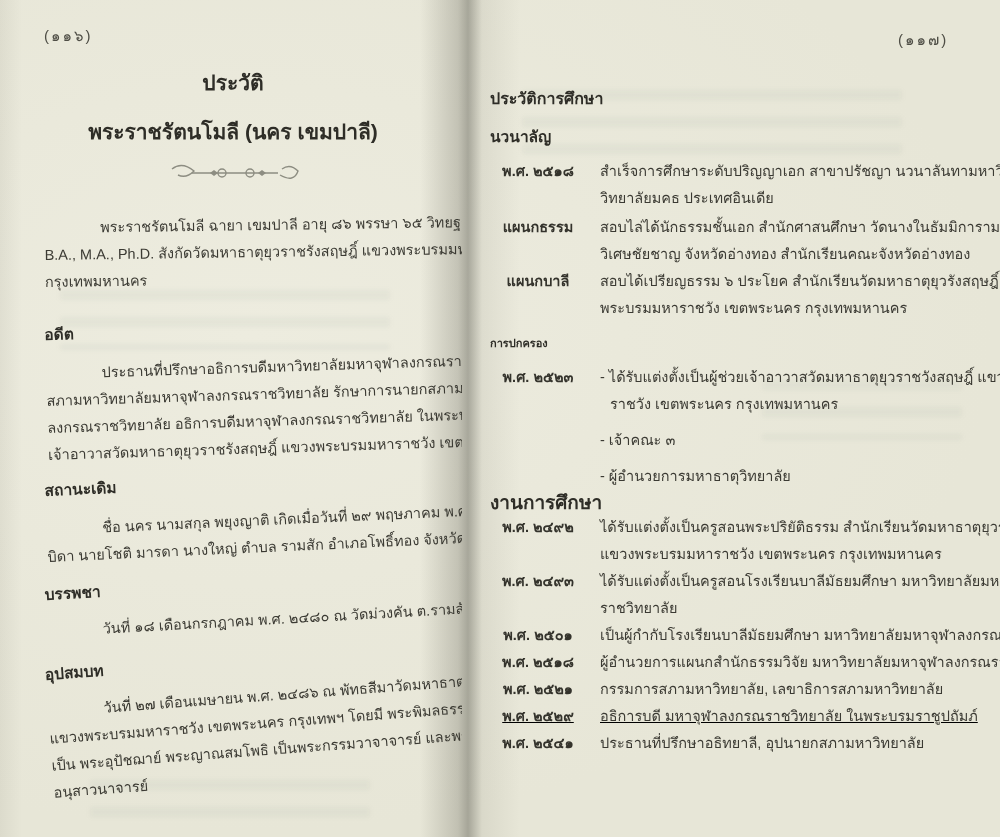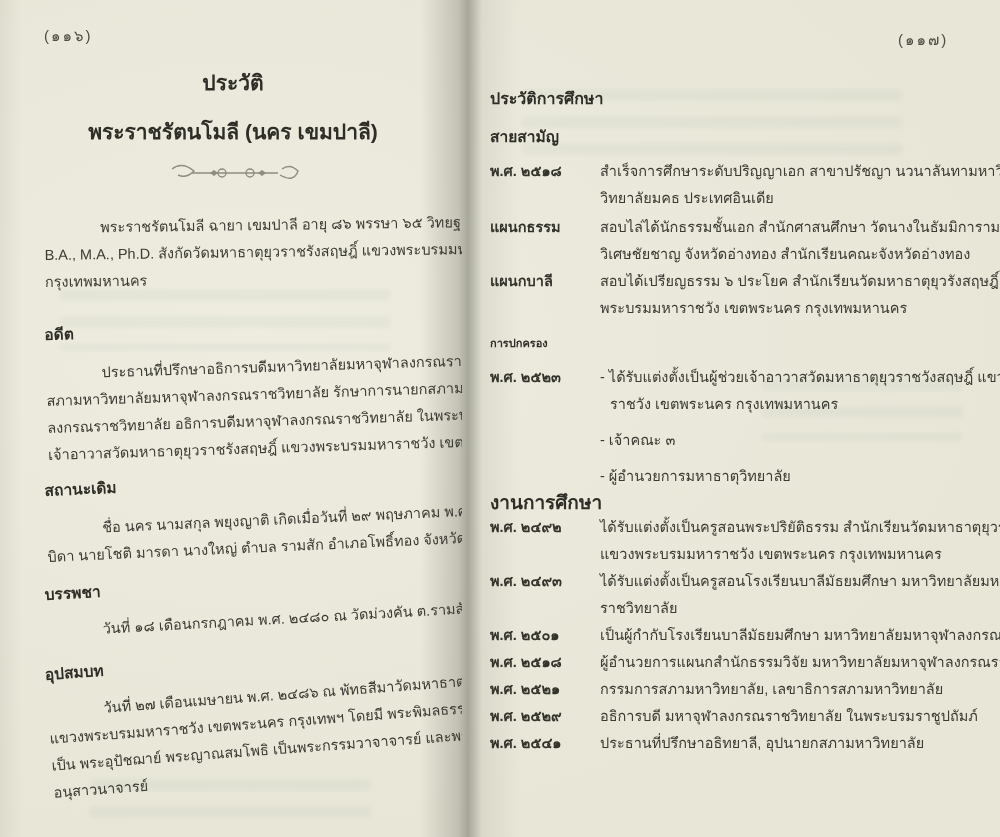--- a/index.html
+++ b/index.html
@@ -50,21 +50,21 @@
   .heading{font-size:15.5px;font-weight:bold;color:#2e2d27;}
   .sec{position:absolute;}
   .rot1{transform:rotate(-0.8deg);transform-origin:left top;}
   .rot2{transform:rotate(-1.8deg);transform-origin:left top;}
   .rot3{transform:rotate(-2.6deg);transform-origin:left top;}
   .rot4{transform:rotate(-3.2deg);transform-origin:left top;}
   .rot5{transform:rotate(-4.2deg);transform-origin:left top;}
 
   
   .entry{position:absolute;left:28px;display:grid;grid-template-columns:96px 1fr;column-gap:14px;}
-  .entry .label{font-size:14.5px;font-weight:bold;color:#34332c;line-height:27px;white-space:nowrap;}
+  .entry .label{font-size:14.5px;font-weight:bold;color:#34332c;line-height:27px;white-space:nowrap;text-align:center;}
   .entry .lines .body-line{white-space:nowrap;}
   .gov-gap{margin-top:9px;}
   .hang{padding-left:10px;}
 </style>
 </head>
 <body>
 
 <div id="book">
 
   <div class="page" id="left-page">
@@ -124,21 +124,21 @@
   </div>
 
   <div class="page" id="right-page">
     <div class="ghost" style="left:60px;top:90px;width:380px;height:80px;"></div>
     <div class="ghost" style="left:300px;top:380px;width:200px;height:60px;"></div>
 
     <div class="pageno" style="left:436px;top:28px;">(๑๑๗)</div>
 
     <div class="heading sec" style="left:28px;top:86px;font-size:16px;">ประวัติการศึกษา</div>
 
-    <div class="heading sec" style="left:28px;top:124px;">สายสามัญ</div>
+    <div class="heading sec" style="left:28px;top:124px;">นวนาลัญ</div>
 
     <div class="entry" style="top:158px;">
       <div class="label">พ.ศ. ๒๕๑๘</div>
       <div class="lines">
         <div class="body-line">สำเร็จการศึกษาระดับปริญญาเอก สาขาปรัชญา นวนาลันทามหาวิหาร มหา-</div>
         <div class="body-line">วิทยาลัยมคธ ประเทศอินเดีย</div>
       </div>
     </div>
 
     <div class="entry" style="top:214px;">
@@ -201,21 +201,21 @@
       </div>
     </div>
 
     <div class="entry" style="top:676px;">
       <div class="label">พ.ศ. ๒๕๒๑</div>
       <div class="lines">
         <div class="body-line">กรรมการสภามหาวิทยาลัย, เลขาธิการสภามหาวิทยาลัย</div>
       </div>
     </div>
 
-    <div class="entry" style="top:703px;">
+    <div class="entry" style="top:703px;text-decoration:underline;">
       <div class="label">พ.ศ. ๒๕๒๙</div>
       <div class="lines">
         <div class="body-line">อธิการบดี มหาจุฬาลงกรณราชวิทยาลัย ในพระบรมราชูปถัมภ์</div>
       </div>
     </div>
 
     <div class="entry" style="top:730px;">
       <div class="label">พ.ศ. ๒๕๔๑</div>
       <div class="lines">
         <div class="body-line">ประธานที่ปรึกษาอธิทยาลี, อุปนายกสภามหาวิทยาลัย</div>

